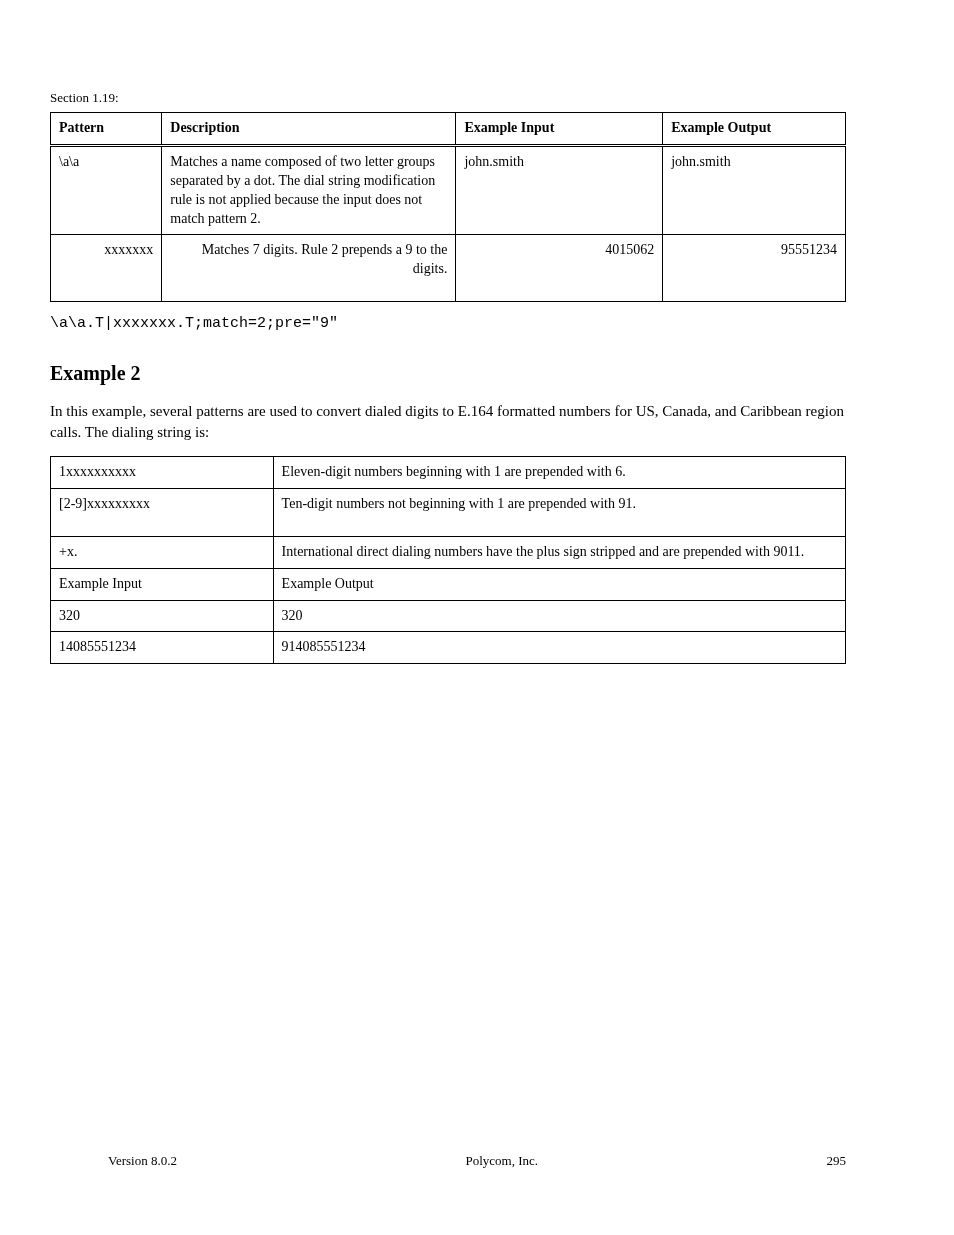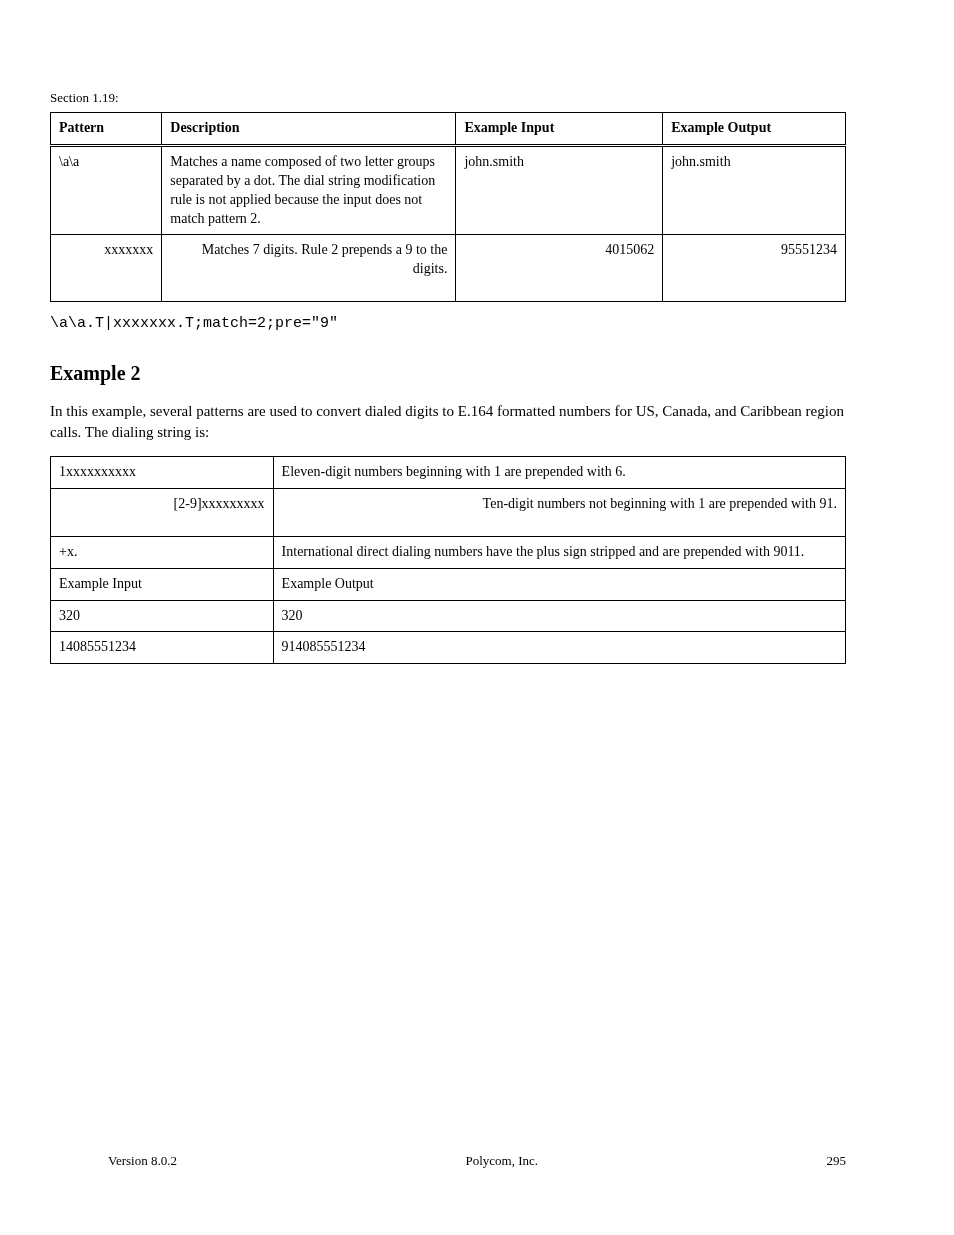--- a/index.html
+++ b/index.html
@@ -61,21 +61,21 @@
   .t1 col.c4{width:23%;}
   
   .t1 thead th{
     border-bottom:3px double #000;
   }
   
   .t2 col.c1{width:28%;}
   .t2 col.c2{width:72%;}
   .t2 td{padding-top:5px;padding-bottom:5px;}
   .t2 .tall td{padding-bottom:34px;}
-  .t2 .medium td{padding-bottom:22px;text-align:right;}
+  .t2 .medium td{padding-bottom:22px;}
   .t1 td.pad-lg{padding-bottom:34px;}
   .t1 td.pad-md{padding-bottom:22px;text-align:right;}
   .footer{
     position:absolute;
     bottom:66px;
     left:108px;
     right:108px;
     font-size:13px;
     display:flex;
     justify-content:space-between;

